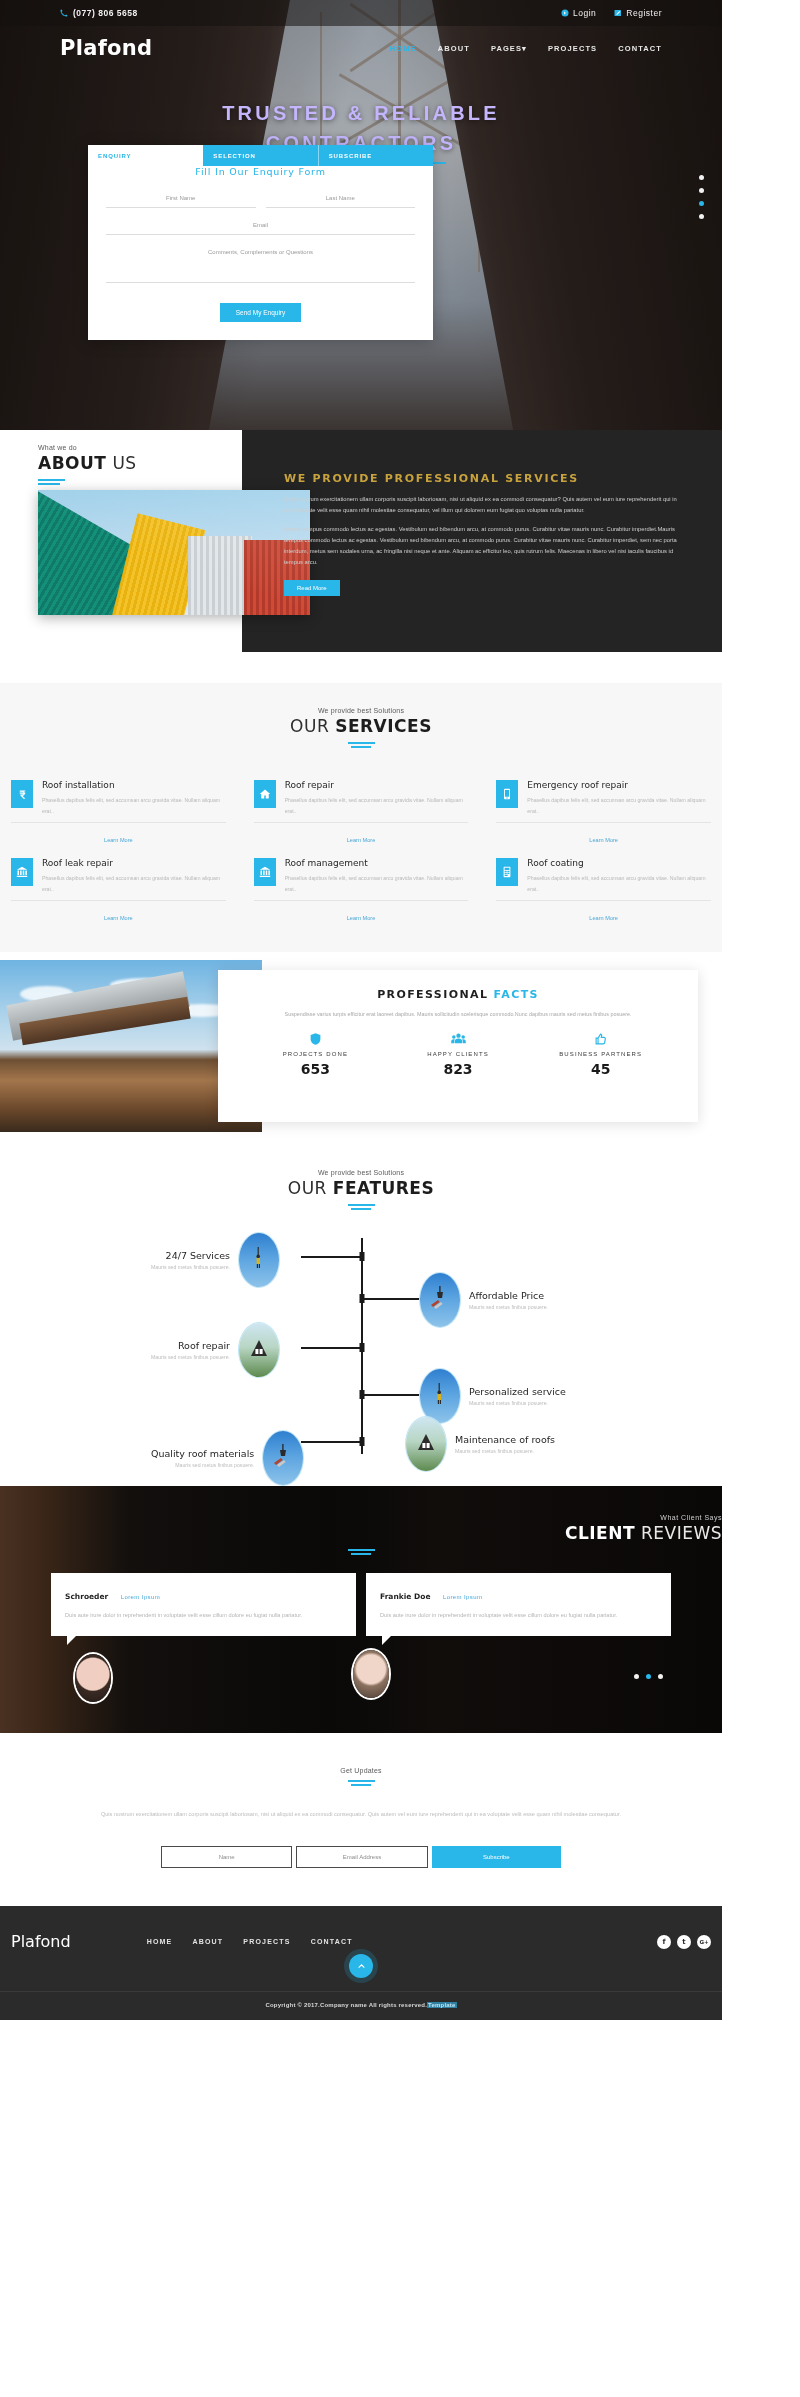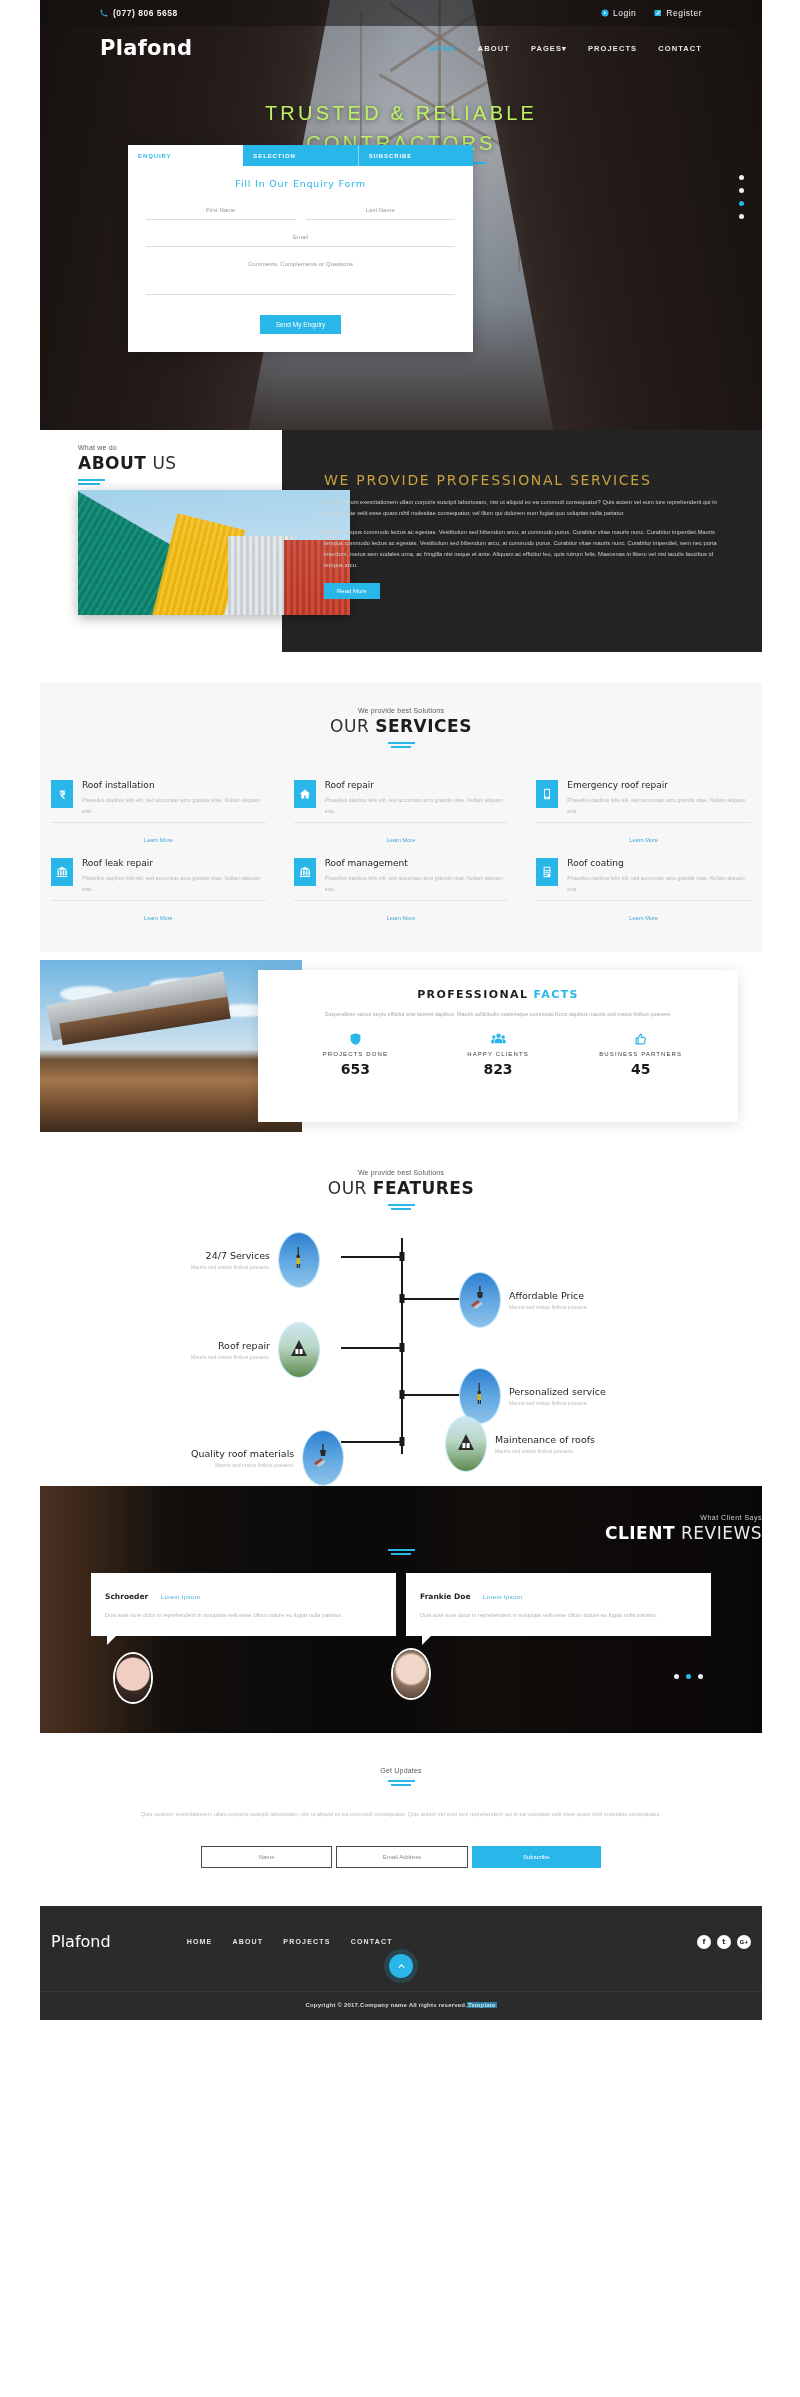--- a/index.html
+++ b/index.html
@@ -4,21 +4,21 @@
 <title>Plafond</title>
 <style>
   * { box-sizing: border-box; margin: 0; padding: 0; }
   body {
     width: 800px;
     font-family: "Liberation Sans", sans-serif;
     background: #fff;
     color: #333;
     -webkit-font-smoothing: antialiased;
   }
-  .page { width: 722px; position: relative; overflow: hidden; margin-left: 40px; }
+  .page { width: 722px; position: relative; overflow: hidden; }
 
   
   .hero {
     position: relative;
     height: 430px;
     background: #241f1d;
     overflow: hidden;
   }
   .hero-photo {
     position: absolute; inset: 0;
@@ -80,23 +80,23 @@
     font-size: 7.5px; letter-spacing: 1.1px; font-weight: bold;
   }
   .navlinks a.active { color: #29b6e8; }
 
   .hero-title {
     position: relative; z-index: 5;
     text-align: center;
     margin-top: 28px;
   }
   .hero-title h1 {
-    color: #bef264;
+    color: #c4b5fd;
     font-size: 20px;
-    font-weight: normal;
+    font-weight: bold;
     letter-spacing: 3.2px;
     line-height: 1.5;
     text-shadow: 0 1px 5px rgba(0,0,0,.5);
   }
   .title-rule { width: 170px; height: 2px; background: #29b6e8; margin: 4px auto 0; }
 
   .hero-dots {
     position: absolute; right: 18px; top: 175px; z-index: 7;
     display: flex; flex-direction: column; gap: 8px;
   }
@@ -117,21 +117,21 @@
   .enq-tabs { display: flex; height: 21px; }
   .enq-tabs div {
     flex: 1; display: flex; align-items: center;
     font-size: 6px; letter-spacing: .9px; font-weight: bold;
     padding-left: 10px;
     background: #29b6e8; color: #fff;
     border-right: 1px solid rgba(255,255,255,.45);
   }
   .enq-tabs div:last-child { border-right: 0; }
   .enq-tabs div.active { background: #fff; color: #29b6e8; }
-  .enq-body { padding: 12px 18px 18px; }
+  .enq-body { padding: 0 18px 18px; }
   .enq-h {
     text-align: center; color: #29b6e8;
     font-size: 9.5px; letter-spacing: .8px; margin-bottom: 12px;
     font-family: "DejaVu Sans", sans-serif;
   }
   .enq-row { display: flex; gap: 10px; }
   .enq-field {
     flex: 1; border: 0; border-bottom: 1px solid #ddd;
     height: 19px; font-size: 6px; text-align: center;
     color: #9a9a9a; font-family: "Liberation Sans", sans-serif;
@@ -194,22 +194,22 @@
     background: repeating-linear-gradient(90deg, #c9cfd2 0 3px, #e2e7ea 3px 6px);
   }
   .roofD {
     left: 206px; top: 50px; width: 70px; height: 96px;
     background: repeating-linear-gradient(90deg, #b33a2a 0 3px, #cf4b38 3px 6px);
   }
   .img-gloss { position: absolute; inset: 0; background: linear-gradient(200deg, rgba(255,255,255,.12), transparent 55%); }
 
   .about-right { position: absolute; right: 38px; top: 42px; width: 400px; color: #ddd; }
   .about-right h3 {
-    color: #c8a23c; font-size: 14px; letter-spacing: 1.7px;
-    font-weight: normal; margin-bottom: 9px;
+    color: #c8a23c; font-size: 11px; letter-spacing: 1.7px;
+    font-weight: bold; margin-bottom: 9px;
     font-family: "DejaVu Sans", sans-serif;
   }
   .about-right p { font-size: 5.8px; line-height: 1.95; color: #cfcfcf; margin-bottom: 7px; }
   .btn-accent {
     display: inline-block; background: #29b6e8; color: #fff;
     font-size: 6px; padding: 5px 13px; border: 0; cursor: pointer;
     font-family: "Liberation Sans", sans-serif;
   }
 
   

